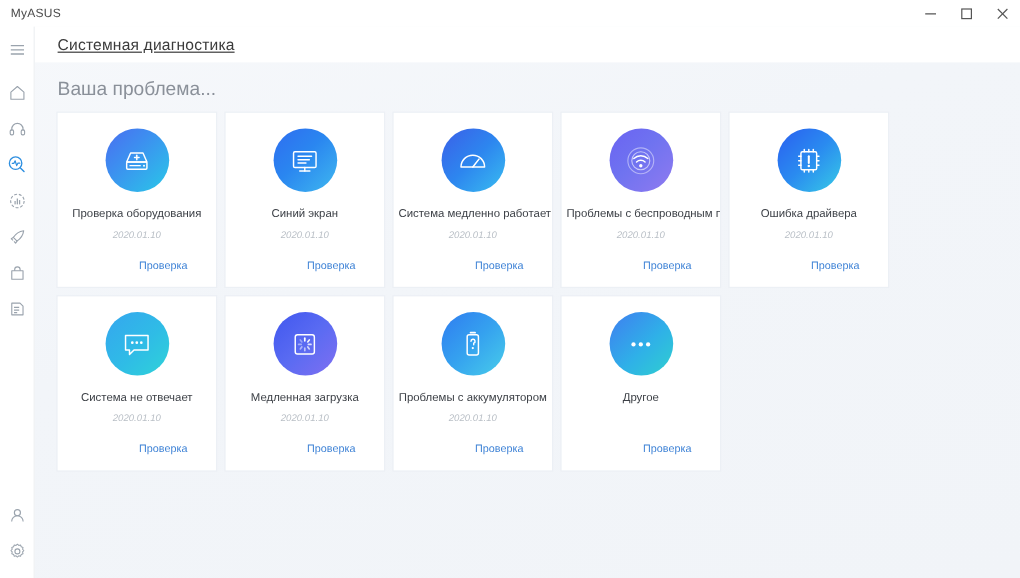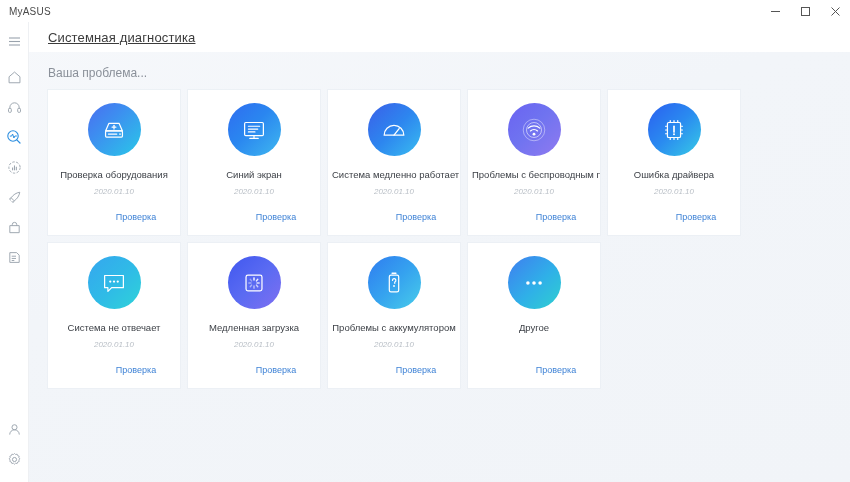--- a/index.html
+++ b/index.html
@@ -120,21 +120,21 @@
   }
   .page-title {
     font-size: 13px;
     color: #3b3b3b;
     letter-spacing: 0.15px;
     text-decoration: underline;
   }
   .subhead {
     flex: 0 0 auto;
     padding: 14px 0 10px 19px;
-    font-size: 12px;
+    font-size: 16px;
     color: #8a9099;
   }
 
   .cards-area {
     flex: 1 1 auto;
     padding: 0 16px 0 19px;
     box-sizing: border-box;
   }
   .cards-grid {
     display: flex;

